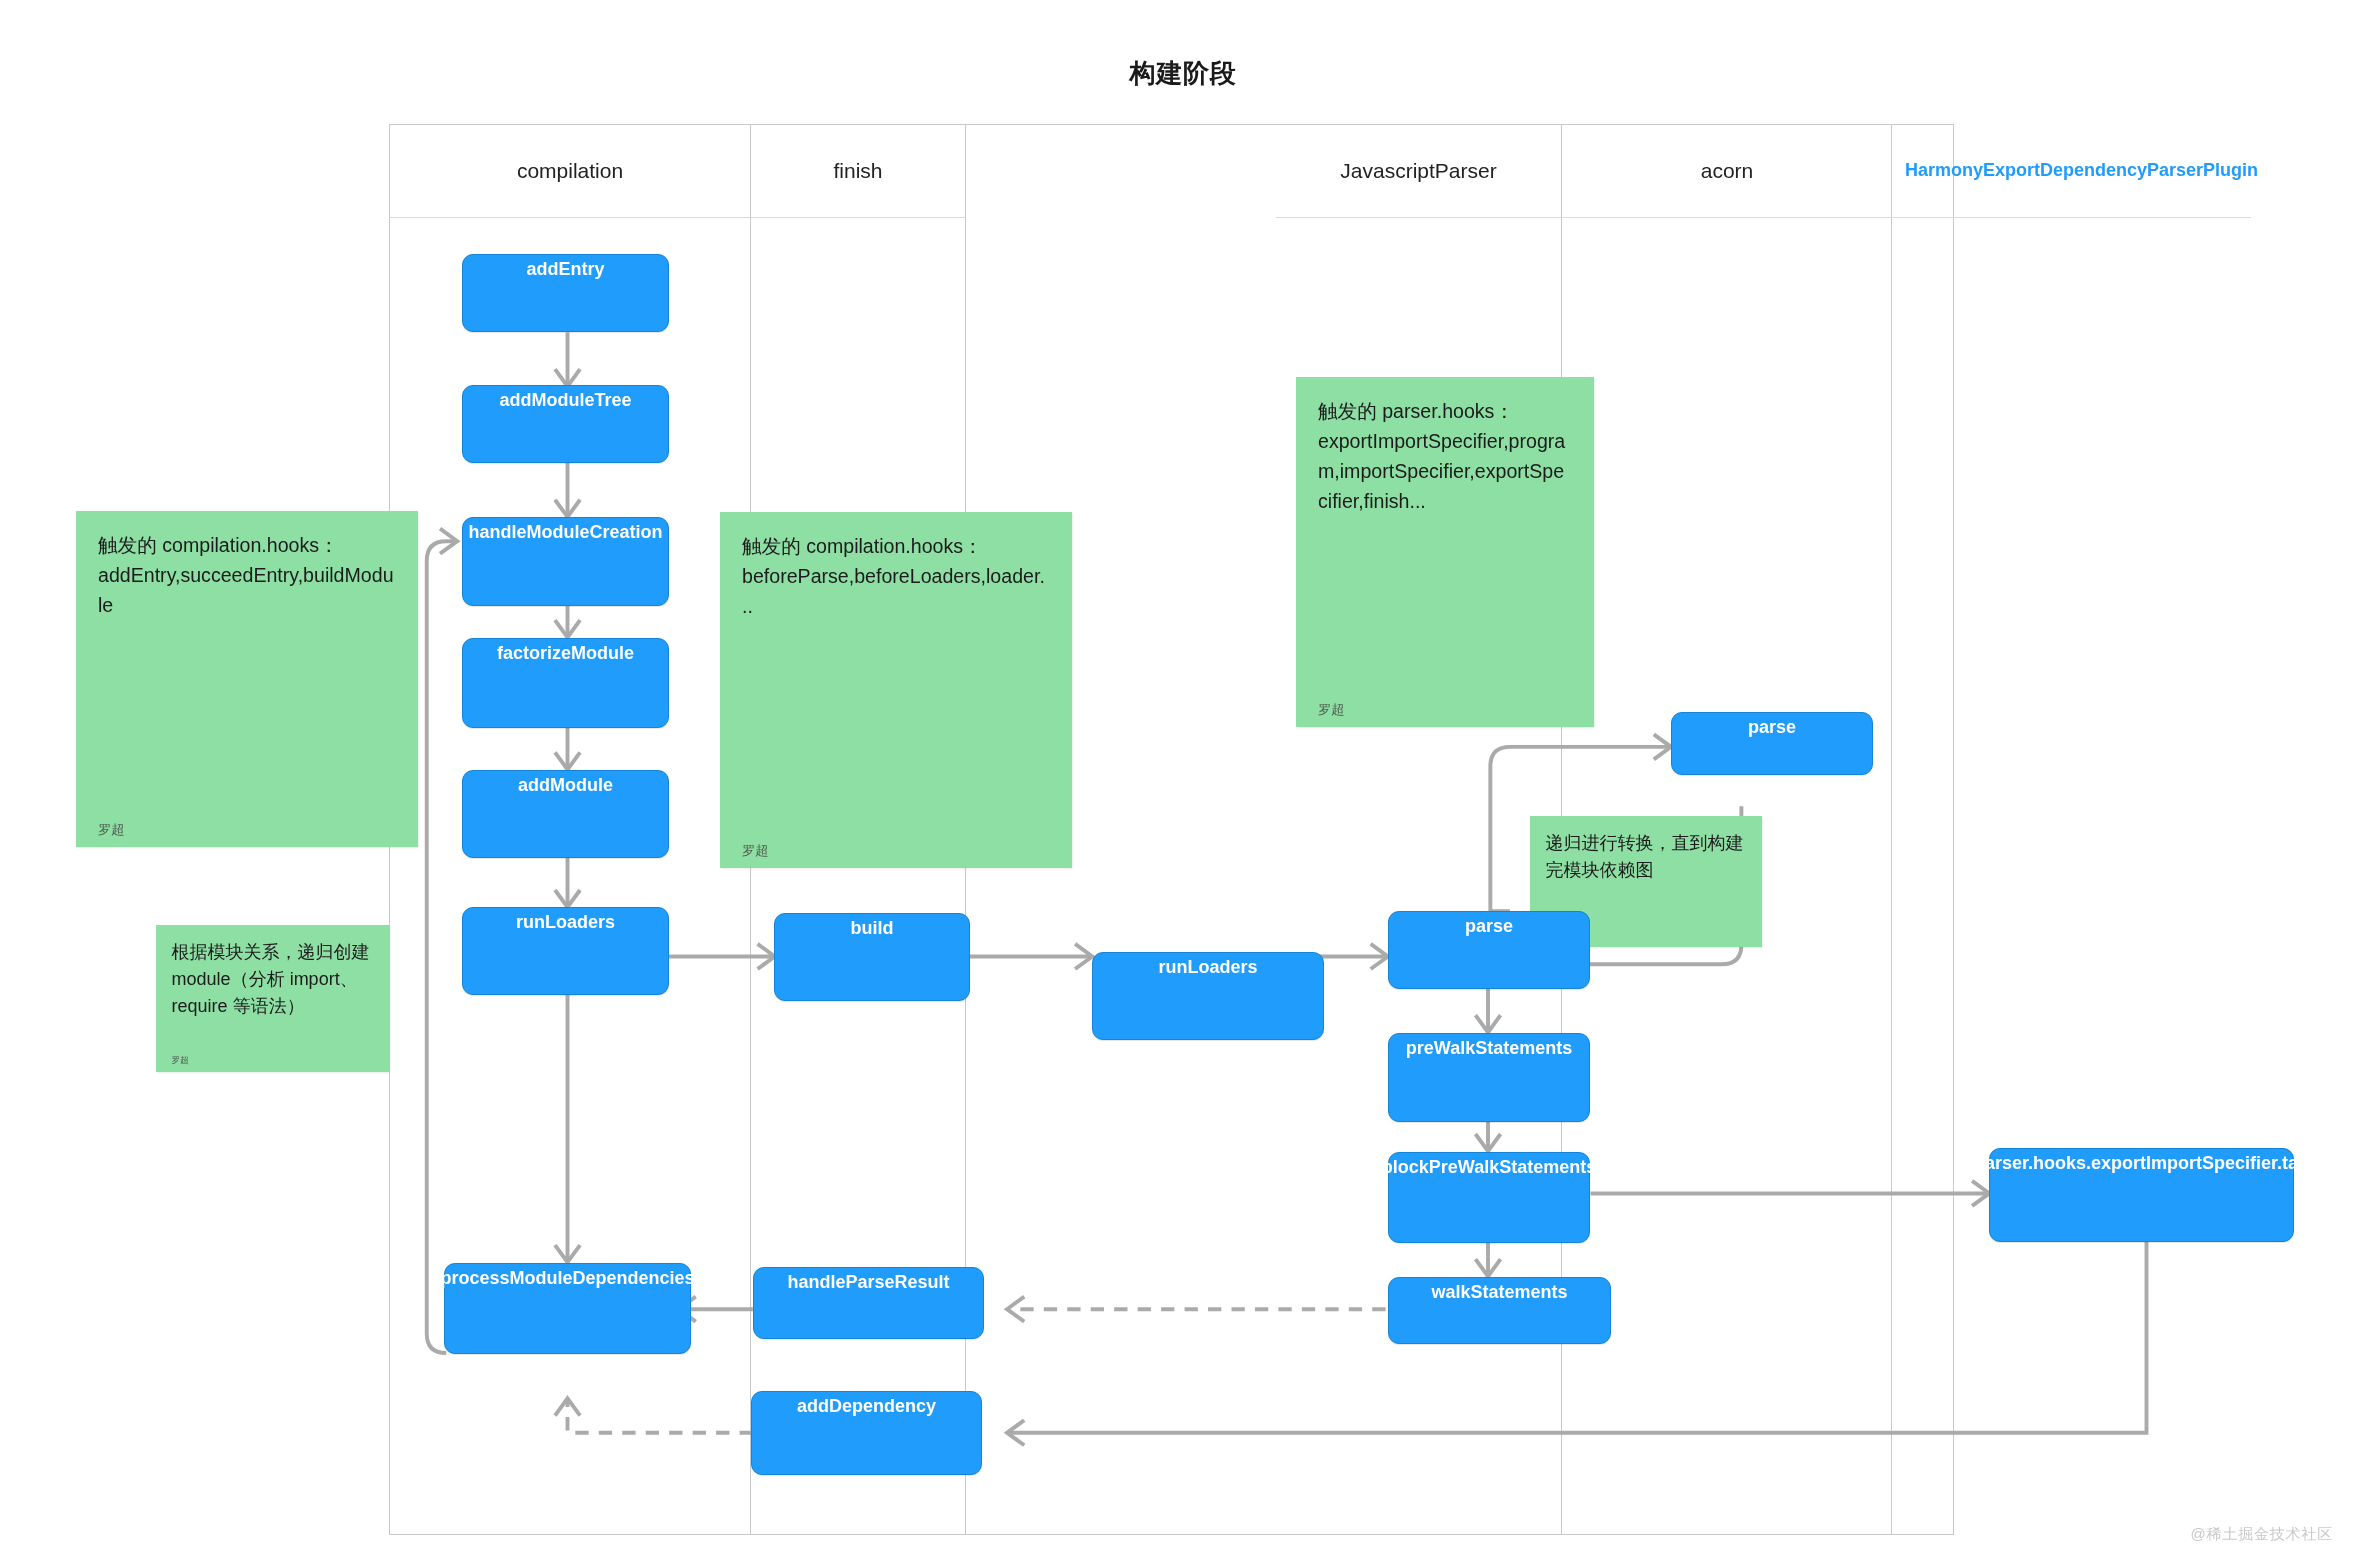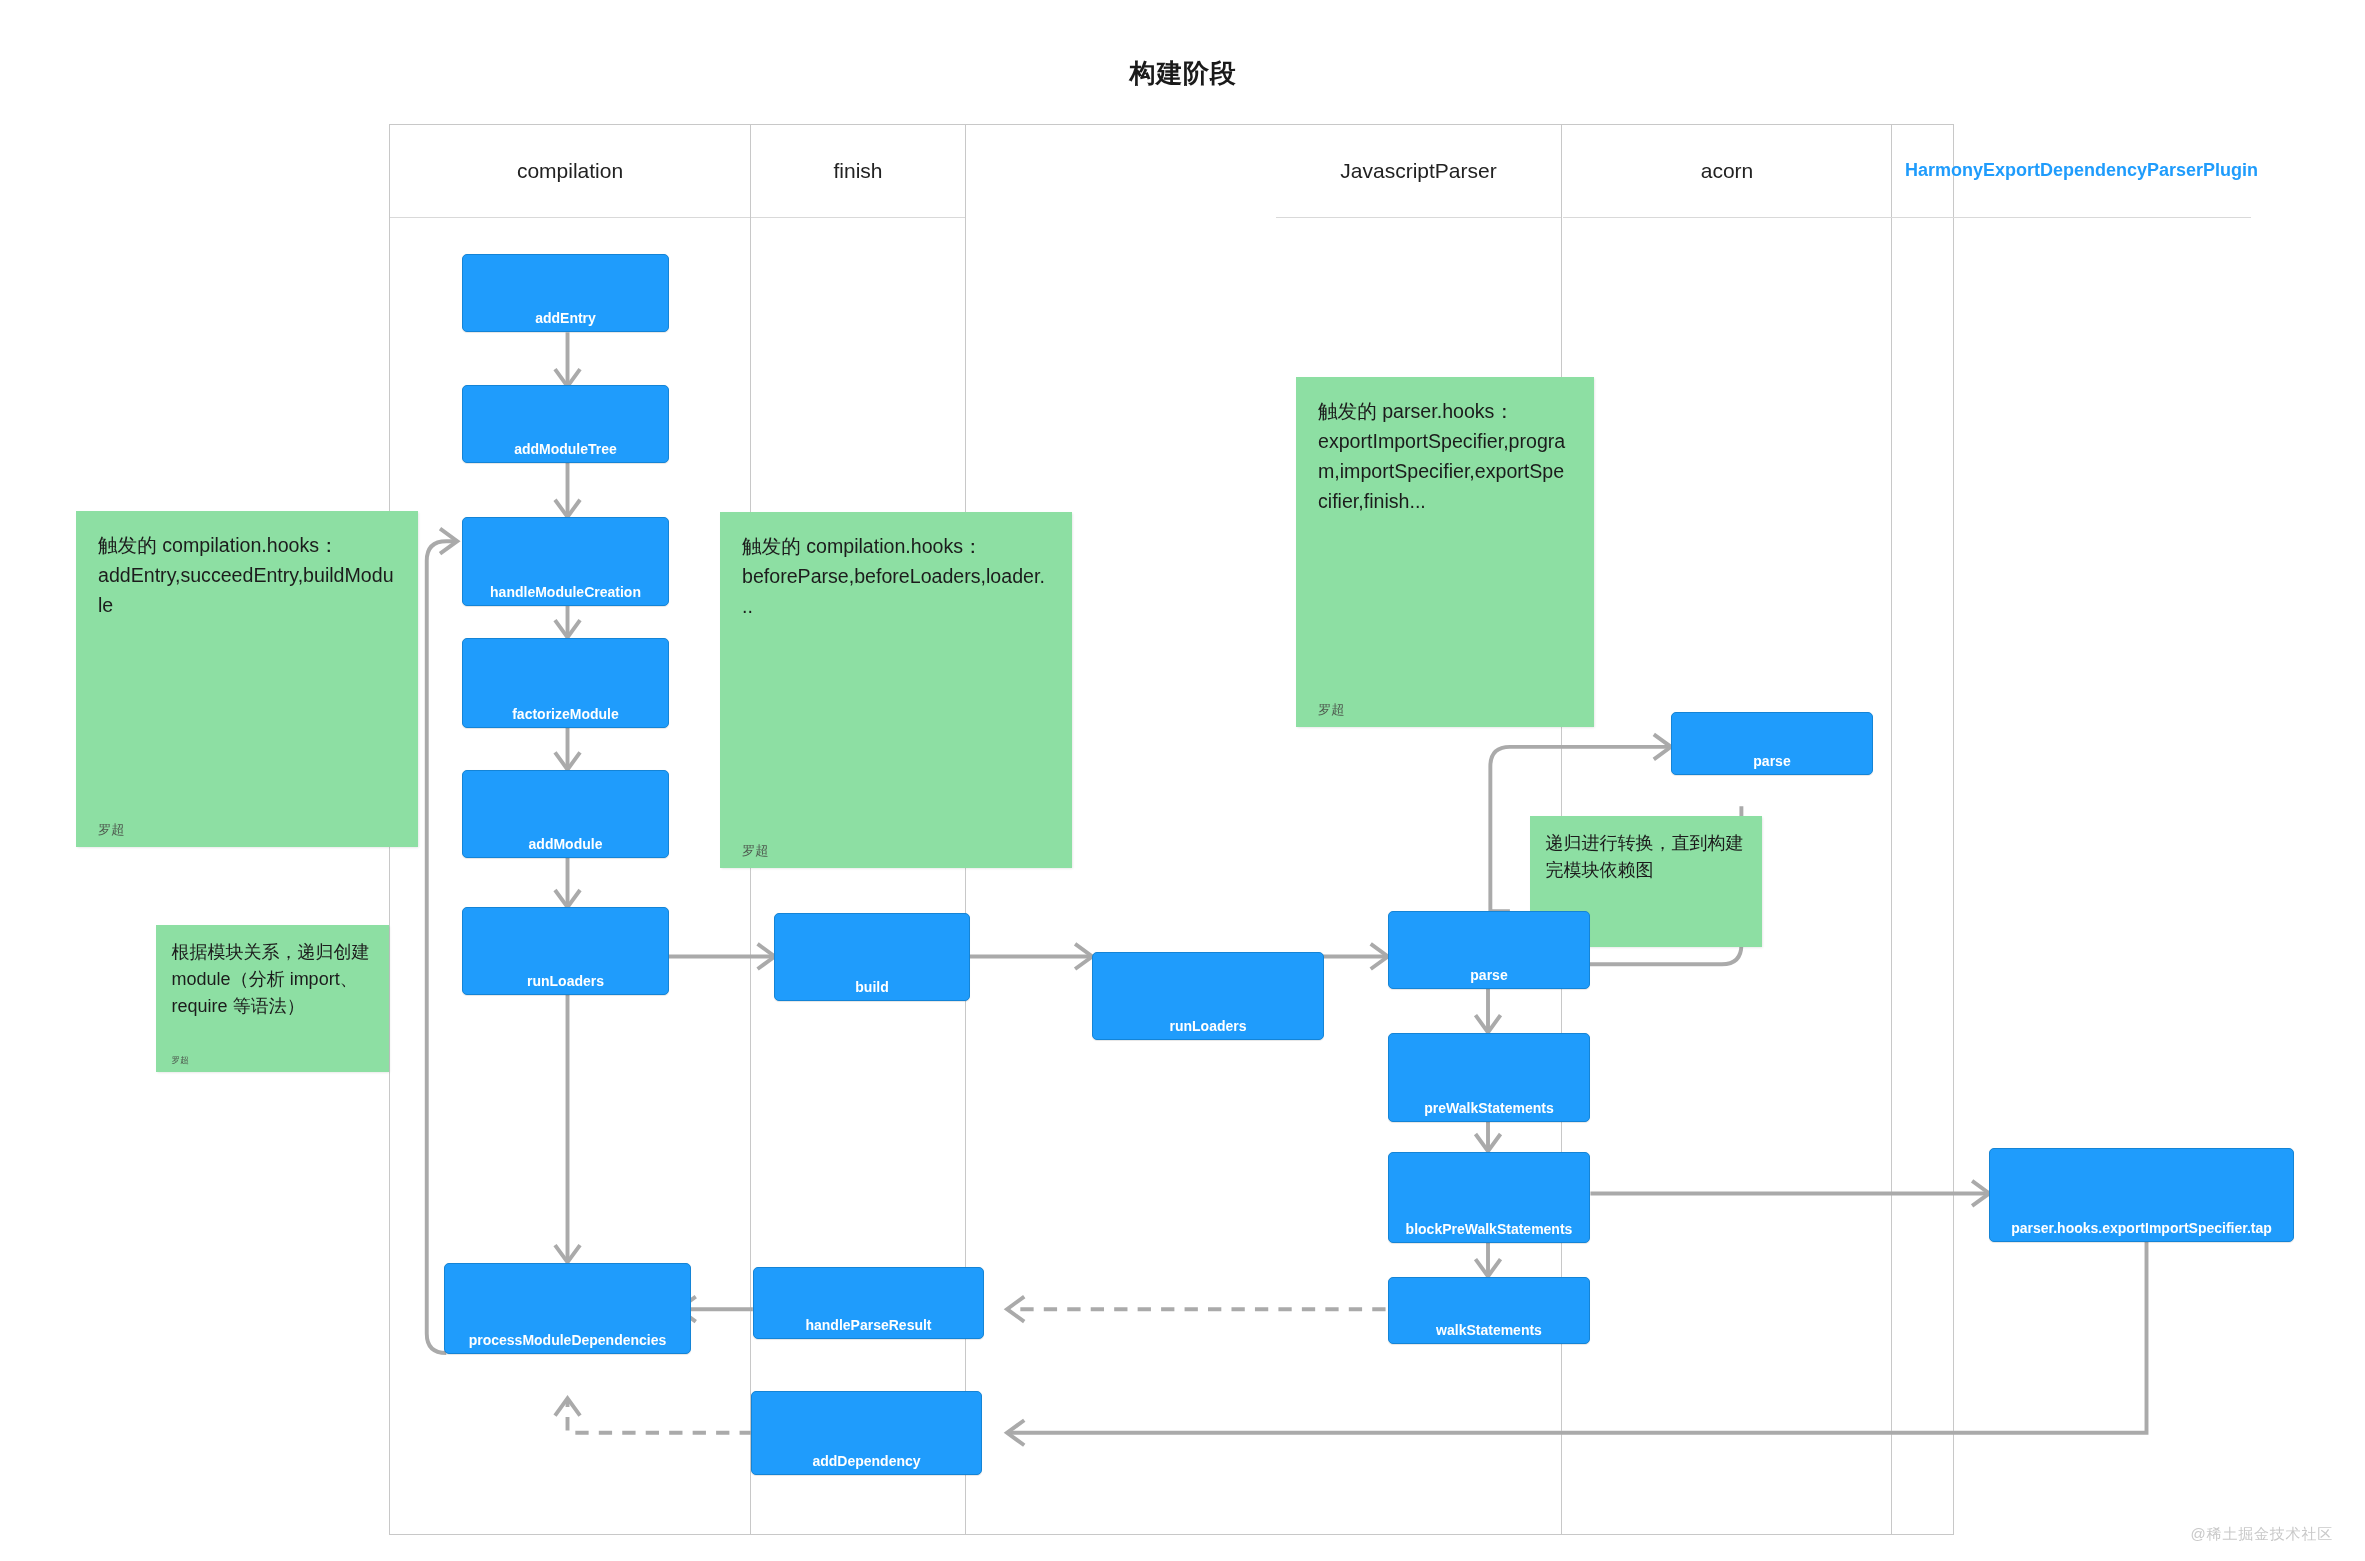--- a/index.html
+++ b/index.html
@@ -47,26 +47,26 @@
   .lane-head.link{
     color:#1f9cfc;font-weight:bold;font-size:18px;line-height:1.28;
     justify-content:flex-start;text-align:left;padding-left:14px;
   }
 
   
   .node{
     position:absolute;box-sizing:border-box;
     background:#1f9cfc;
     border:1.6px solid #1484d6;
-    border-radius:5px;
+    border-radius:11px;
     color:#ffffff;
     font-weight:bold;
-    font-size:14px;
+    font-size:18px;
     line-height:1.32;
-    display:flex;align-items:flex-end;justify-content:center;
+    display:flex;align-items:flex-start;justify-content:center;
     text-align:center;
     padding:3.1px 6.3px;
     box-shadow:0 0.8px 0.8px rgba(0,0,0,.10);
   }
 
   
   .note{
     position:absolute;box-sizing:border-box;
     background:#8ddfa3;
     color:#1c1c1c;
@@ -261,21 +261,21 @@
   </div>
 
   <div class="node" style="left:1388px;top:1033px;width:202px;height:89px;">
     <span>preWalkStatements</span>
   </div>
 
   <div class="node" style="left:1388px;top:1152px;width:202px;height:91px;">
     <span>blockPreWalkStatements</span>
   </div>
 
-  <div class="node" style="left:1388px;top:1277px;width:202px;height:67px;">
+  <div class="node" style="left:1388px;top:1277px;width:223px;height:67px;">
     <span>walkStatements</span>
   </div>
 
   <div class="node" style="left:1671px;top:712px;width:202px;height:63px;">
     <span>parse</span>
   </div>
 
   <div class="node" style="left:1989px;top:1148px;width:305px;height:94px;">
     <span>parser.hooks.exportImportSpecifier.tap</span>
   </div>

